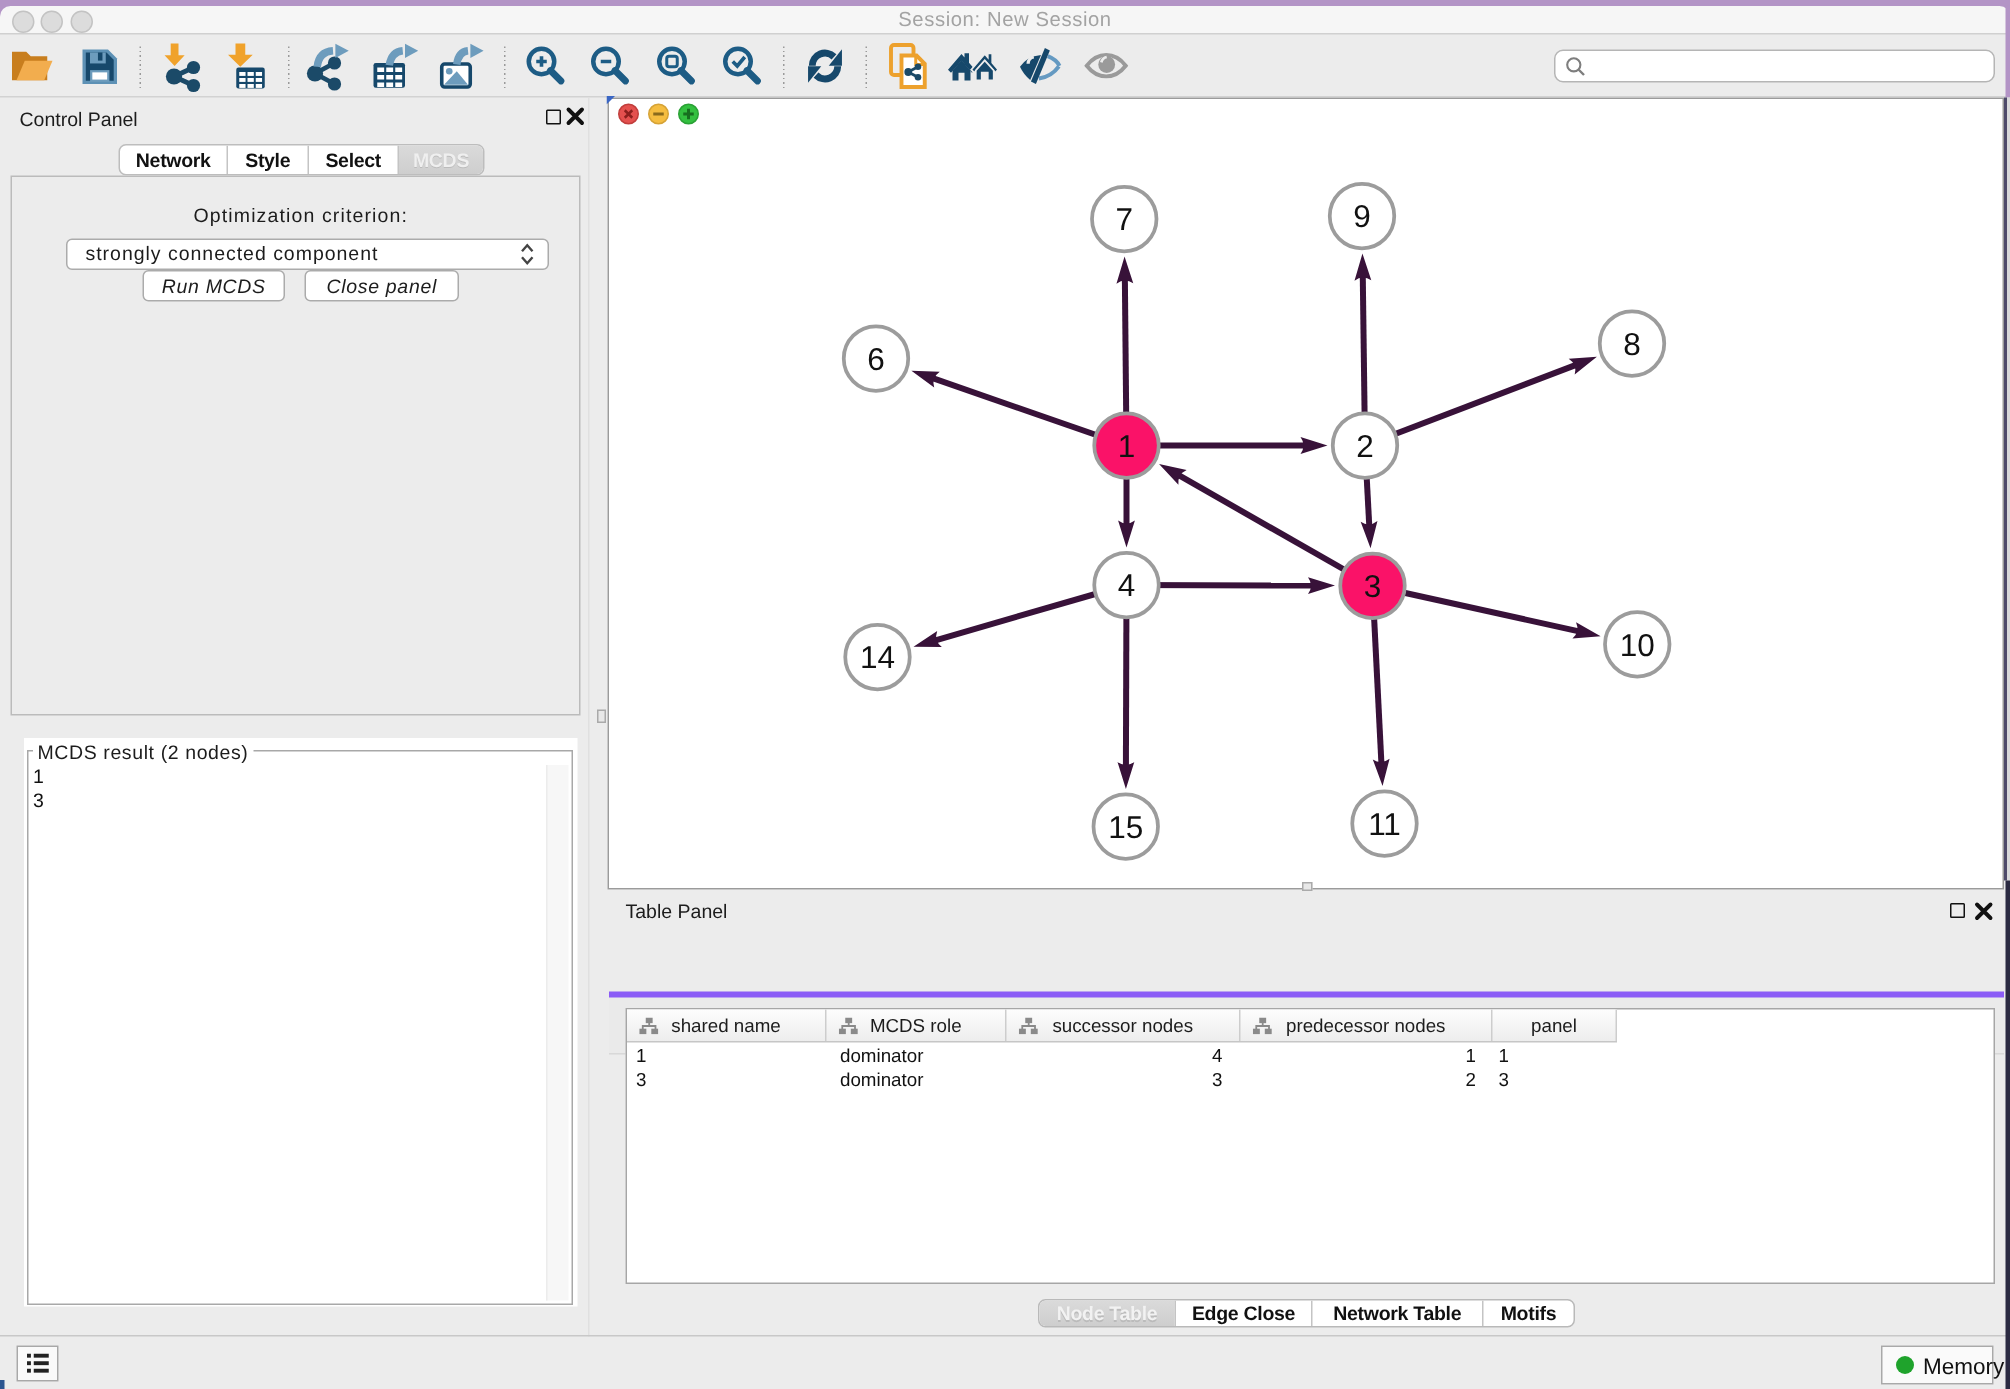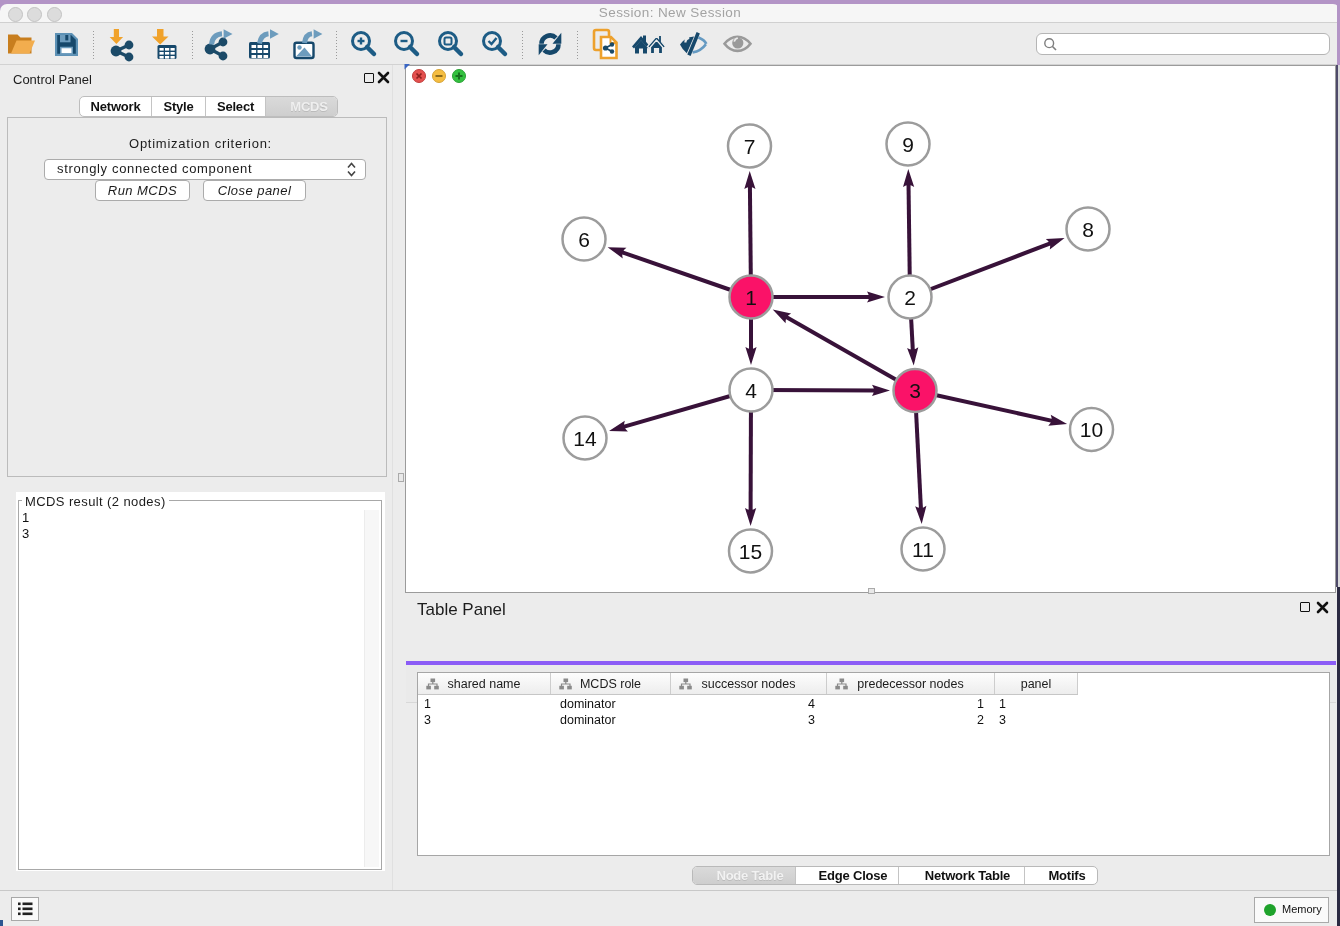--- a/index.html
+++ b/index.html
@@ -12,57 +12,57 @@
 #wtitle{left:0;top:5px;width:1340px;text-align:center;font-size:13.5px;letter-spacing:0.4px;color:#a3a3a3;}
 #toolbar{left:0;top:22px;width:1340px;height:41px;background:#ececec;border-top:1px solid #d0d0d0;border-bottom:1px solid #d2d2d2;}
 .tsep{position:absolute;top:8px;height:28px;width:1px;background-image:repeating-linear-gradient(to bottom,#9a9a9a 0 1px,transparent 1px 3px);}
 #searchbox{left:1036px;top:10px;width:292px;height:20px;background:#fff;border:1px solid #b5b5b5;border-radius:6px;}
 
 #cp-title{left:13px;top:72px;font-size:13px;color:#1c1c1c;}
 #cp-sq{left:364px;top:73px;width:8px;height:8px;border:1.5px solid #111;border-radius:1px;}
 #tabs{left:79px;top:96px;height:19px;display:flex;border:1px solid #bdbdbd;border-radius:5px;overflow:hidden;background:#fff;}
 .tab{font-size:13px;font-weight:bold;letter-spacing:-0.2px;color:#111;display:flex;align-items:center;justify-content:center;border-left:1px solid #c4c4c4;}
 .tab:first-child{border-left:none;}
-#tab-mcds{background:linear-gradient(#dadada,#cecece);color:#efefef;text-shadow:0 1px 0 #bbb;padding-left:15px;}
+#tab-mcds{background:linear-gradient(#dadada,#cecece);color:#efefef;text-shadow:0 1px 0 #bbb;}
 #cp-body{left:7px;top:117px;width:378px;height:358px;border:1px solid #bbbbbb;background:#ececec;}
 #optlabel{left:44px;top:136px;width:313px;text-align:center;font-size:13px;letter-spacing:0.75px;color:#1c1c1c;}
 #dropdown{left:44px;top:159px;width:308px;height:19px;background:#fff;border:1px solid #ababab;border-radius:4px;font-size:13px;letter-spacing:0.65px;color:#1c1c1c;line-height:18px;padding-left:12px;}
 .btn{position:absolute;top:180px;height:19px;background:#fff;border:1px solid #ababab;border-radius:4px;font-size:13px;letter-spacing:0.45px;color:#1c1c1c;text-align:center;line-height:20px;font-style:italic;}
 #fieldset-bg{left:16px;top:492px;width:369px;height:379px;background:#fff;}
 #fieldset-border{left:18px;top:500px;width:362px;height:368px;border:1px solid #a8a8a8;}
 #fieldset-legend{left:22px;top:494px;background:#fff;padding:0 3px;font-size:13px;letter-spacing:0.4px;color:#1c1c1c;}
 #mcds-text{left:22px;top:510px;font-size:13px;color:#111;line-height:16px;}
 #mcds-scroll{left:364px;top:510px;width:14px;height:357px;background:#f7f7f7;border-left:1px solid #ececec;}
 
 #vgrip{left:398px;top:473px;width:4px;height:7px;background:#e8e8e8;border:1px solid #aaaaaa;}
 #cpline{left:392px;top:65px;width:1px;height:826px;background:#e0e0e0;}
 #hgrip{left:868px;top:588px;width:5px;height:4px;background:#e8e8e8;border:1px solid #aaaaaa;}
 
 #netwin{left:405px;top:65px;width:929px;height:526px;border:1px solid #9b9b9b;background:#fff;}
 #nettitle{left:0;top:0;width:927px;height:20px;background:linear-gradient(#f7f7f7,#d8d8d8);border-bottom:1px solid #aeaeae;}
 #nettitle span{display:block;text-align:center;padding-left:10px;font-size:13.5px;letter-spacing:0.3px;font-weight:bold;color:#2a2a2a;line-height:21px;}
 .mac{position:absolute;top:3px;width:12px;height:12px;border-radius:50%;}
 
 
-#tp-title{left:417px;top:599.5px;font-size:17px;color:#1c1c1c;}
+#tp-title{left:417px;top:599.5px;font-size:13px;color:#1c1c1c;}
 #tp-sq{left:1300px;top:602px;width:8px;height:8px;border:1.5px solid #111;border-radius:1px;}
 #tbl-toolbar{left:406px;top:629px;width:930px;height:37px;background:#eaeaea;border-top:4px solid #8b5cf6;border-bottom:1px solid #d8d8d8;margin-top:32px;}
 #tbl{left:417px;top:672px;width:911px;height:182px;background:#fff;border:1px solid #a6a6a6;}
 #tbl-headrow{left:0;top:0;height:21px;width:660px;background:linear-gradient(#fdfdfd,#ededed);border-bottom:1px solid #c6c6c6;}
 .th{position:absolute;top:0;height:21px;border-right:1px solid #cdcdcd;font-size:12.5px;color:#1c1c1c;text-align:center;line-height:23px;}
 .th svg{position:absolute;left:8px;top:5px;}
 .td{position:absolute;font-size:12.5px;color:#111;height:16px;line-height:16px;}
 
 #btabs{left:692px;top:866px;height:16.5px;display:flex;border:1px solid #b9b9b9;border-radius:5px;overflow:hidden;background:#fff;}
-.btab{font-size:13px;font-weight:bold;letter-spacing:-0.2px;color:#111;display:flex;align-items:center;justify-content:center;border-left:1px solid #c4c4c4;padding-left:12px;}
+.btab{font-size:13px;font-weight:bold;letter-spacing:-0.2px;color:#111;display:flex;align-items:center;justify-content:center;border-left:1px solid #c4c4c4;}
 .btab:first-child{border-left:none;background:linear-gradient(#dadada,#cecece);color:#f2f2f2;text-shadow:0 1px 0 #bbb;}
 
 #statusline{left:0;top:890px;width:1340px;height:1px;background:#c8c8c8;}
 #listbtn{left:11px;top:897px;width:26px;height:22px;background:#fafafa;border:1px solid #a8a8a8;}
-#membtn{left:1254px;top:897px;width:73px;height:24px;background:#fafafa;border:1px solid #a9a9a9;font-size:11px;color:#111;}
+#membtn{left:1254px;top:897px;width:73px;height:24px;background:#fafafa;border:1px solid #a9a9a9;font-size:15px;color:#111;}
 #edge0{left:1337.2px;top:3px;width:2.8px;height:62px;background:#b394c6;}
 #edge1{left:1336px;top:65px;width:2.3px;height:522px;background:#4e4a6a;}
 #edge2{left:1338.3px;top:65px;width:1.7px;height:522px;background:#d8d8da;}
 #edge3{left:1336.5px;top:587px;width:3.5px;height:339px;background:#2b2a42;}
 #bluebl{left:0;top:920px;width:3px;height:6px;background:#2c5590;}
 </style>
 </head>
 <body>
 <div class="abs" id="purple"></div>
 <div class="abs" id="titlebar"></div>

